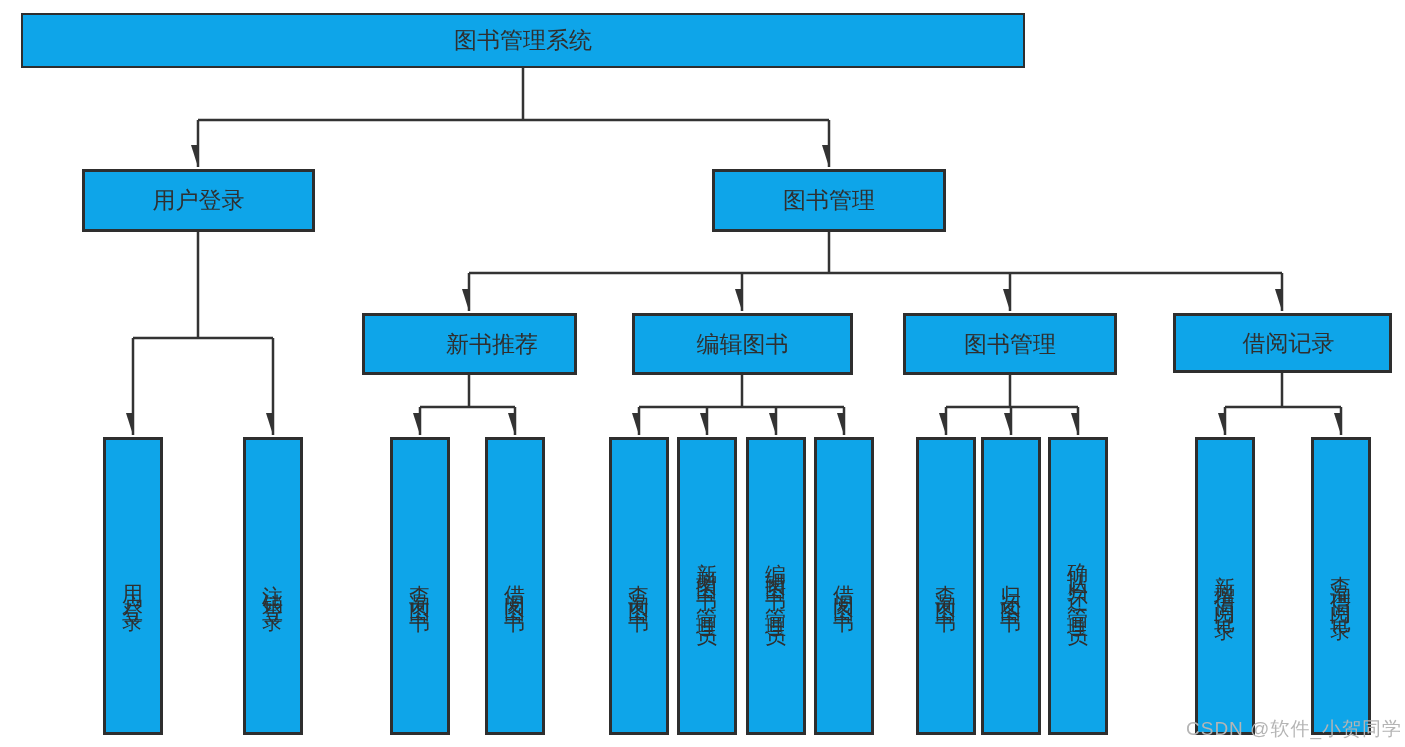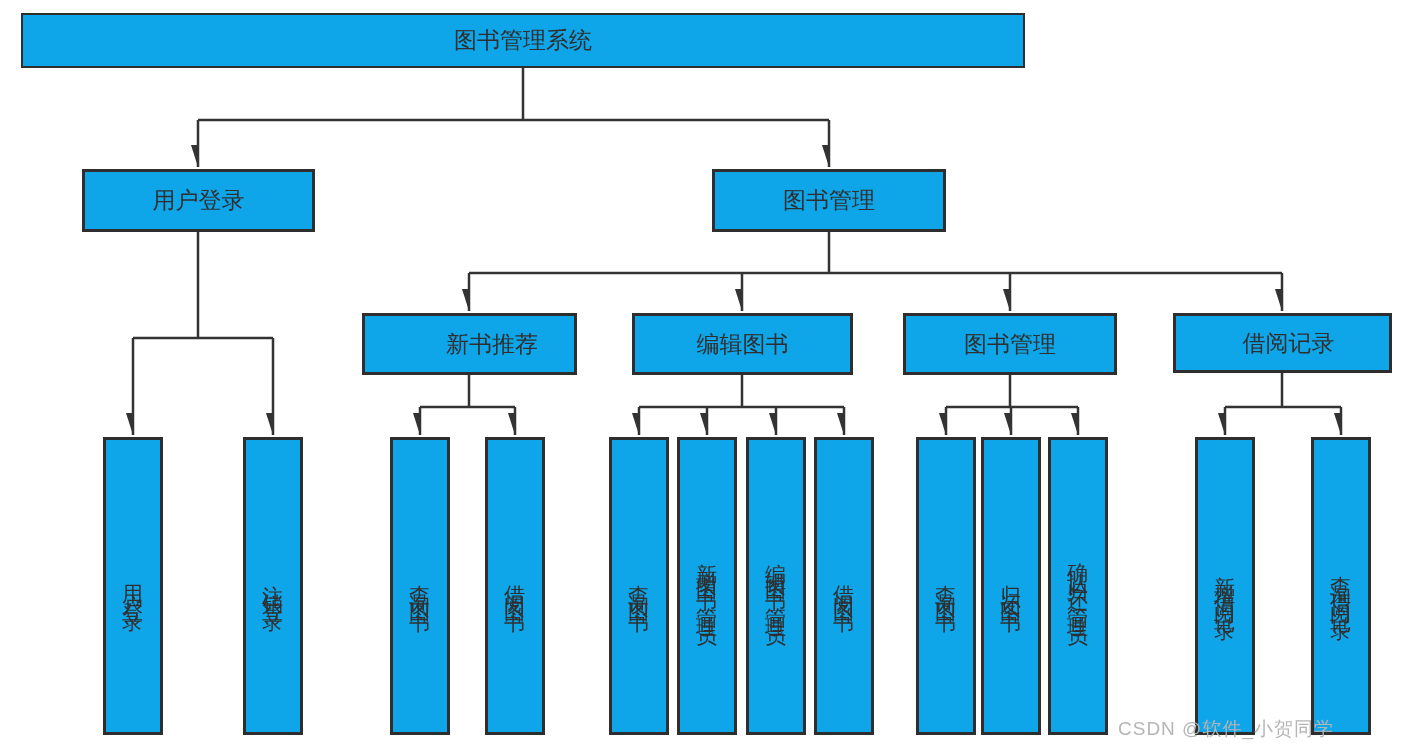--- a/index.html
+++ b/index.html
@@ -12,21 +12,21 @@
     position:absolute;background:#0ea5e9;border:3px solid #2e2e2e;
     display:flex;align-items:center;justify-content:center;
     color:#2f2f2f;font-size:23px;box-sizing:border-box;white-space:nowrap;
   }
   .box.root{border-width:2px;}
   .leaf span{
     writing-mode:vertical-rl;text-orientation:mixed;
     font-size:21px;letter-spacing:9px;line-height:1;
   }
   #watermark{
-    position:absolute;left:1118px;top:716px;z-index:10;
+    position:absolute;left:1186px;top:716px;z-index:10;
     color:#b5b5b5;font-size:19px;letter-spacing:1px;white-space:nowrap;
   }
 </style>
 </head>
 <body>
 
 <svg id="connectors" width="1405" height="747" viewBox="0 0 1405 747">
   <defs>
     <marker id="arrow" markerUnits="userSpaceOnUse" markerWidth="26" markerHeight="18" refX="22" refY="0" orient="auto">
       <path d="M0,-7 L0,7 L22,0 Z" fill="#333333"></path>

